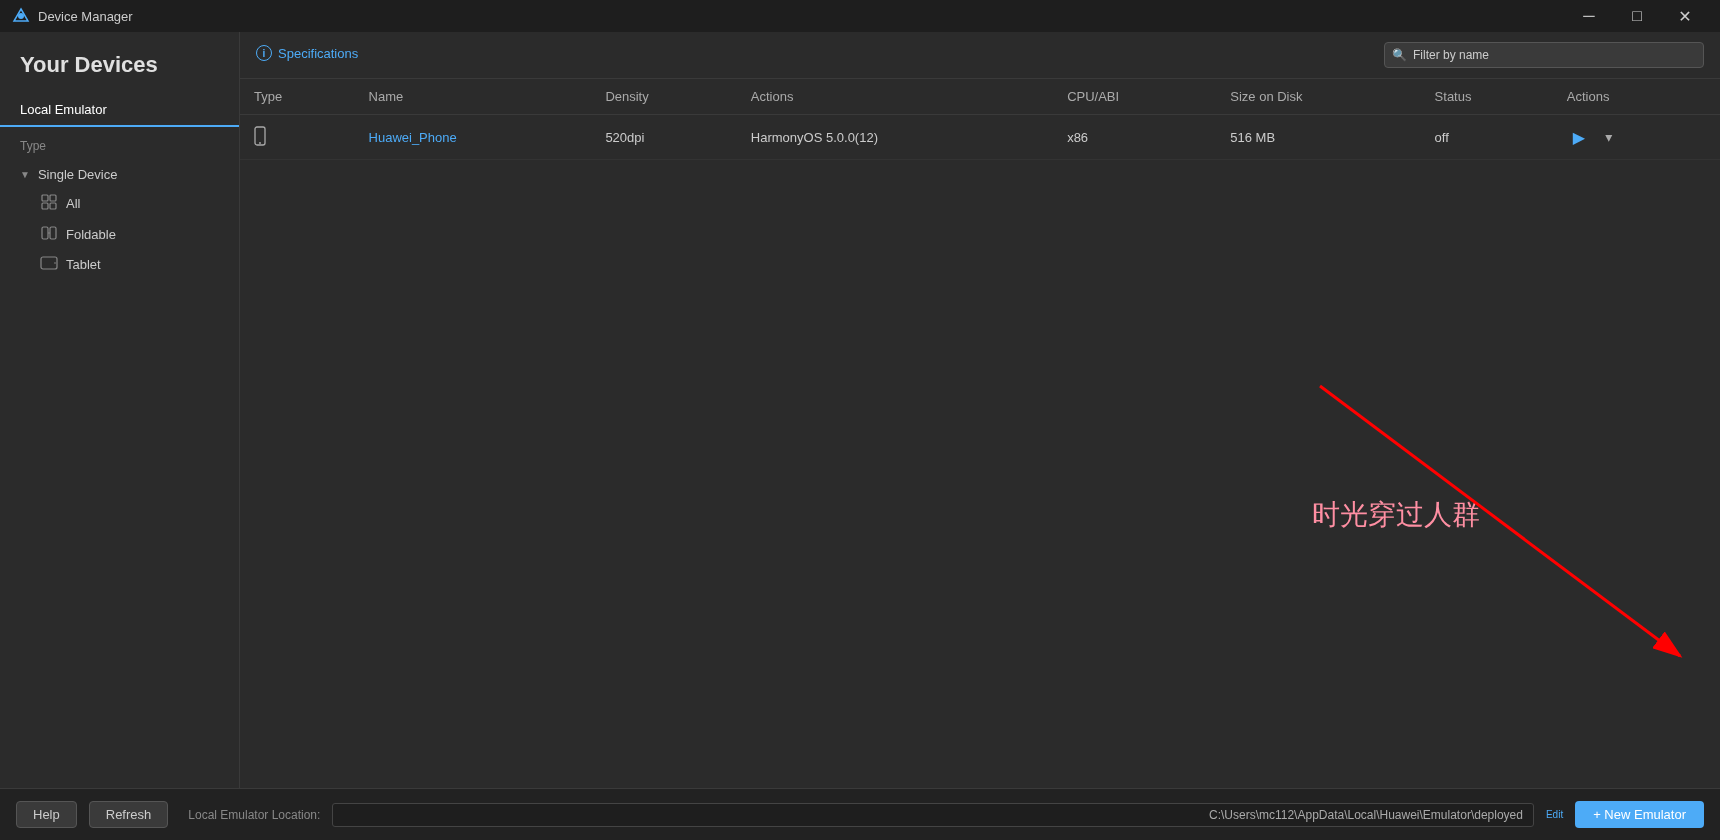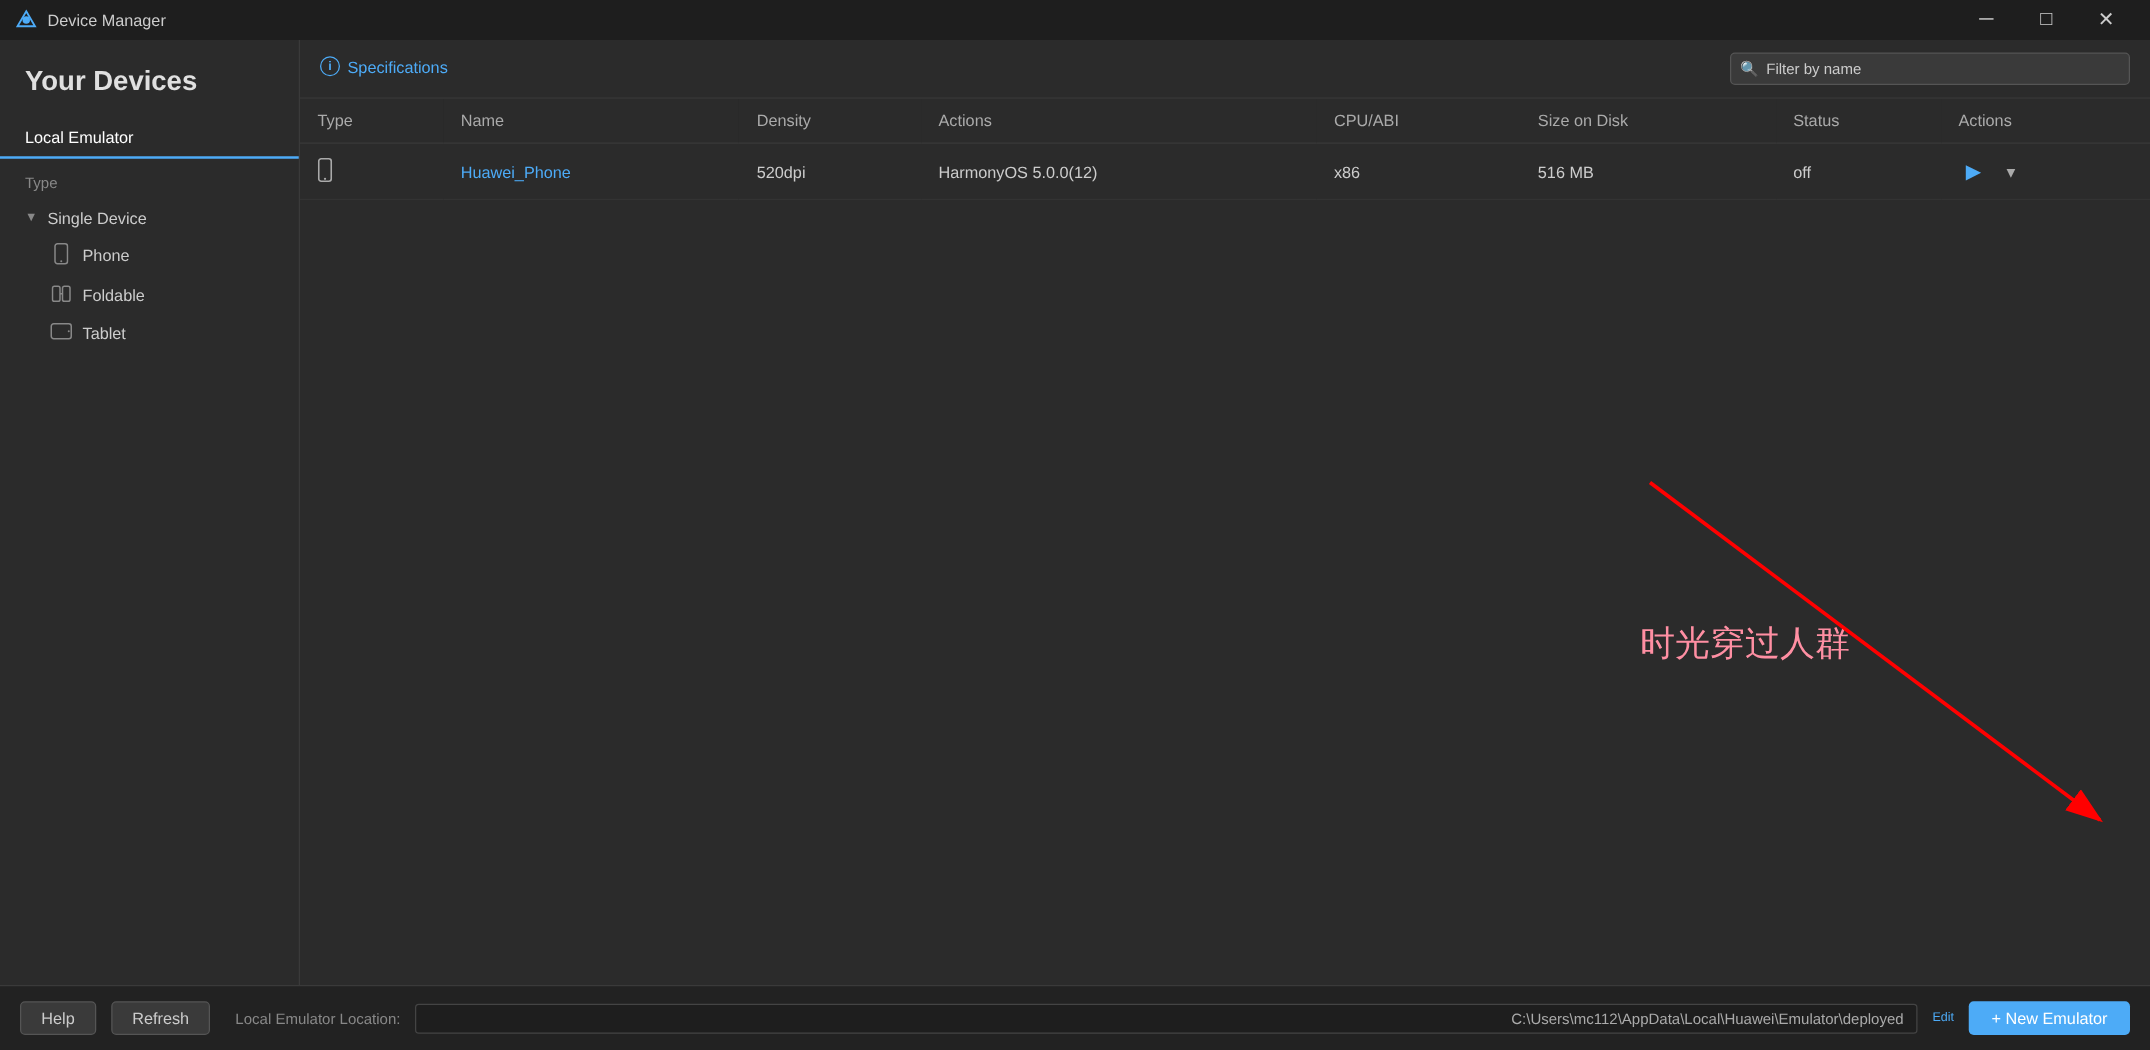--- a/index.html
+++ b/index.html
@@ -346,30 +346,32 @@
   <div class="sidebar">
     <div class="sidebar-heading">Your Devices</div>
     <div class="sidebar-nav-item active">Local Emulator</div>
     <div class="sidebar-section-title">Type</div>
     <div class="sidebar-tree">
       <div class="tree-group-label">
         <span class="tree-chevron">▼</span>
         <span>Single Device</span>
       </div>
 
-
       <div class="tree-item">
         <span class="tree-icon">
-          <svg width="12" height="18" viewBox="0 0 12 18" fill="none">
-            <rect x="1" y="1" width="10" height="16" rx="2" stroke="#888" stroke-width="1.2"></rect>
-            <circle cx="6" cy="15" r="0.8" fill="#888"></circle>
+          <svg width="16" height="16" viewBox="0 0 16 16" fill="none">
+            <rect x="1" y="1" width="6" height="6" rx="1" stroke="#888" stroke-width="1.2"></rect>
+            <rect x="9" y="1" width="6" height="6" rx="1" stroke="#888" stroke-width="1.2"></rect>
+            <rect x="1" y="9" width="6" height="6" rx="1" stroke="#888" stroke-width="1.2"></rect>
+            <rect x="9" y="9" width="6" height="6" rx="1" stroke="#888" stroke-width="1.2"></rect>
           </svg>
         </span>
-        <span>Phone</span>
-      </div>
+        <span>All</span>
+      </div>
+
 
       <div class="tree-item">
         <span class="tree-icon">
           <svg width="16" height="16" viewBox="0 0 16 16" fill="none">
             <rect x="1" y="2" width="6" height="12" rx="1.5" stroke="#888" stroke-width="1.2"></rect>
             <rect x="9" y="2" width="6" height="12" rx="1.5" stroke="#888" stroke-width="1.2"></rect>
             <line x1="7" y1="8" x2="9" y2="8" stroke="#888" stroke-width="1.2"></line>
           </svg>
         </span>
         <span>Foldable</span>

